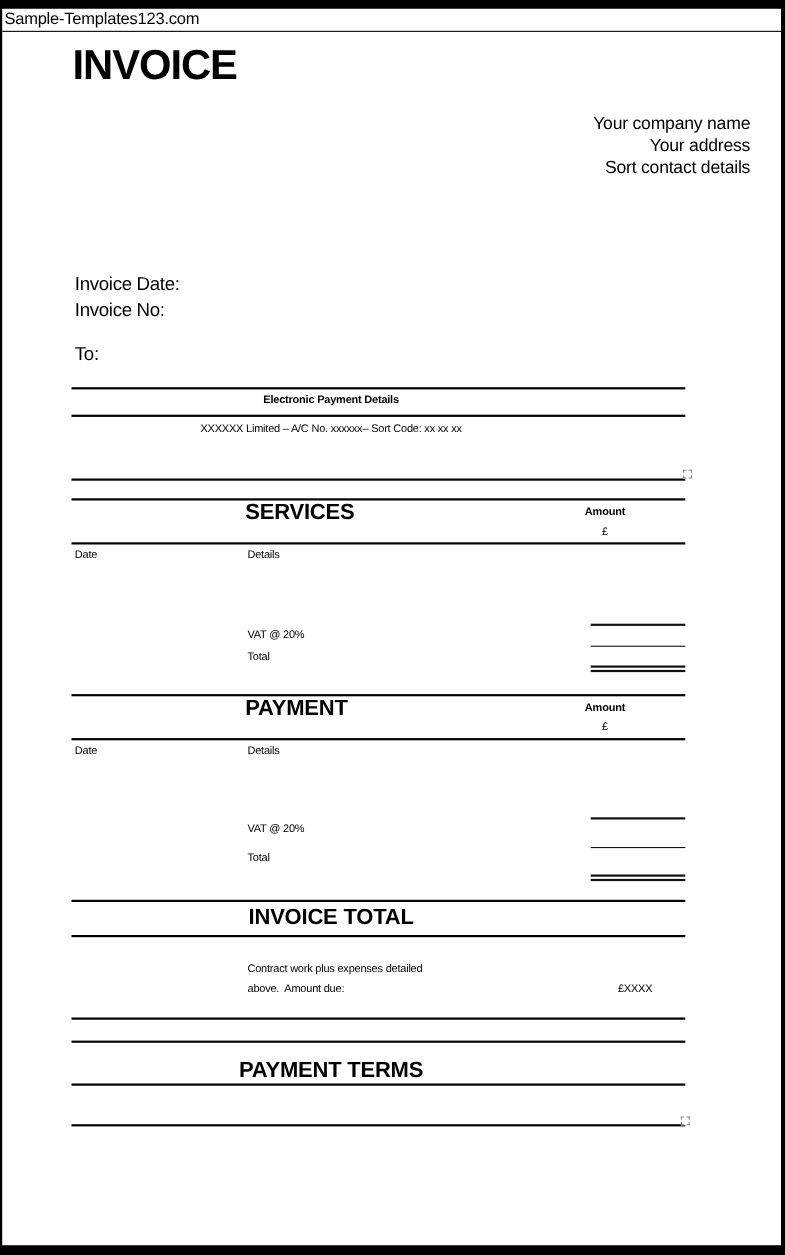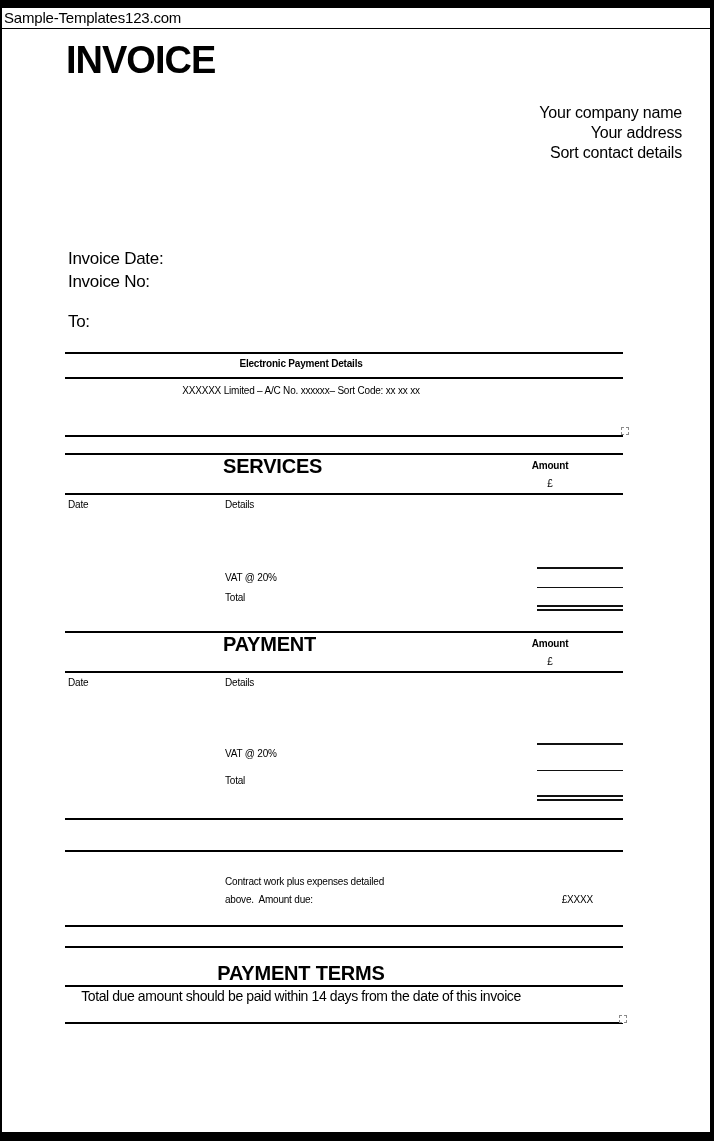--- a/index.html
+++ b/index.html
@@ -93,26 +93,26 @@
   <div class="abs txt" style="left:66px; top:666px;">Date</div>
   <div class="abs txt" style="left:223px; top:666px;">Details</div>
 
   <div class="amtline" style="top:735px; height:2px;"></div>
   <div class="abs txt" style="left:223px; top:737px;">VAT @ 20%</div>
   <div class="amtline" style="top:762px; height:1px;"></div>
   <div class="abs txt" style="left:223px; top:764px;">Total</div>
   <div class="amtdouble" style="top:787px;"></div>
 
   <div class="hline" style="top:810px;"></div>
+  <div class="maincol sechead" style="top:817px;">INVOICE TOTAL</div>
   <div class="hline" style="top:842px;"></div>
   <div class="abs txt" style="left:223px; top:865px;">Contract work plus expenses detailed</div>
   <div class="abs txt" style="left:223px; top:883px;">above.  Amount due:</div>
   <div class="amtcol txt" style="top:883px; text-align:right;">£XXXX</div>
   <div class="hline" style="top:917px;"></div>
 
   <div class="hline" style="top:938px;"></div>
   <div class="maincol sechead" style="top:956px;">PAYMENT TERMS</div>
   <div class="hline" style="top:977px;"></div>
-  <div class="maincol terms" style="top:980px;">Total due amount should be paid within 14 days from the date of this invoice</div>
   <div class="hline" style="top:1014px;"></div>
   <div class="marker" style="left:617px; top:1007px;"></div>
 
 </div>
 
 </body></html>

